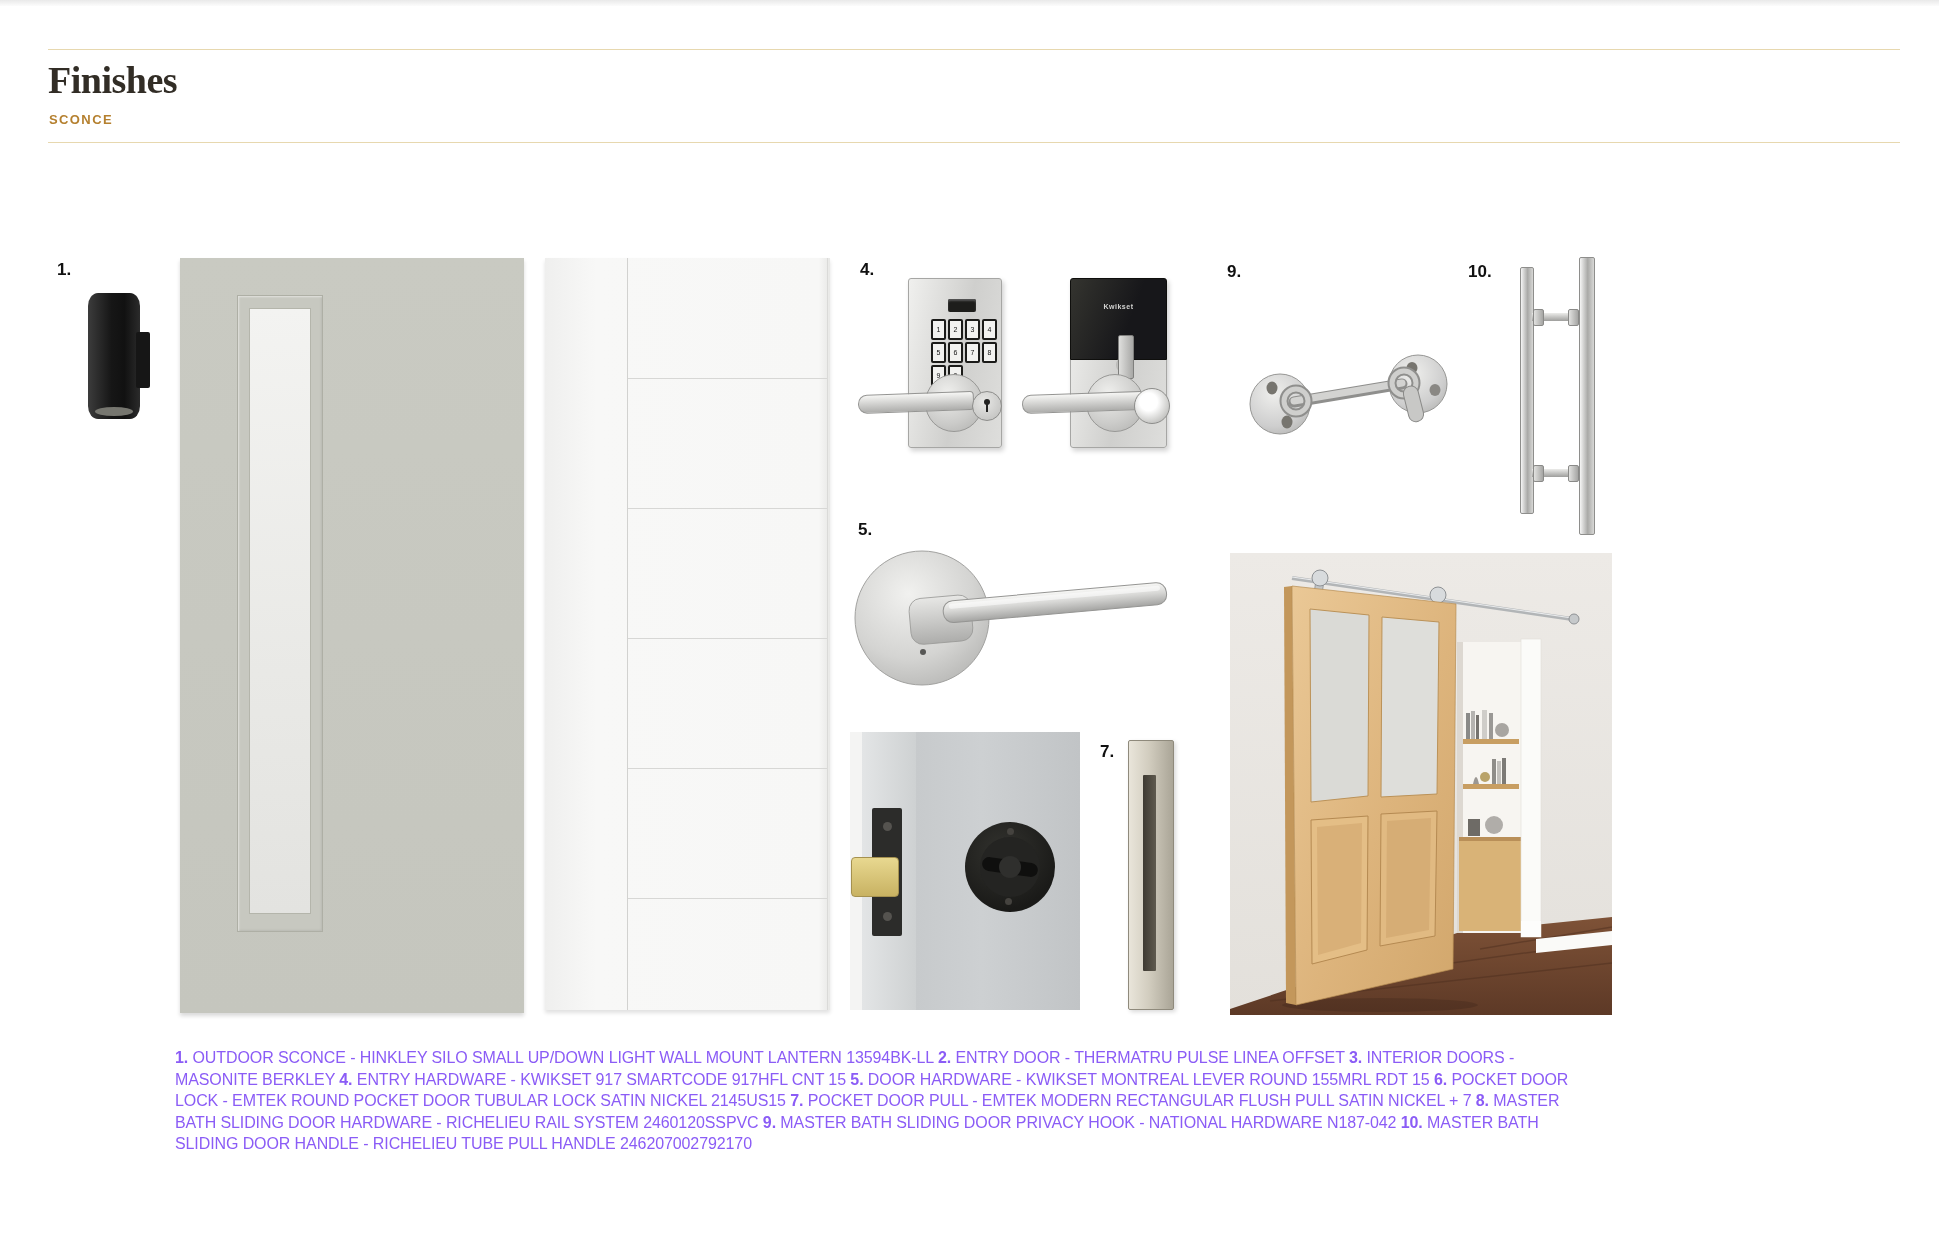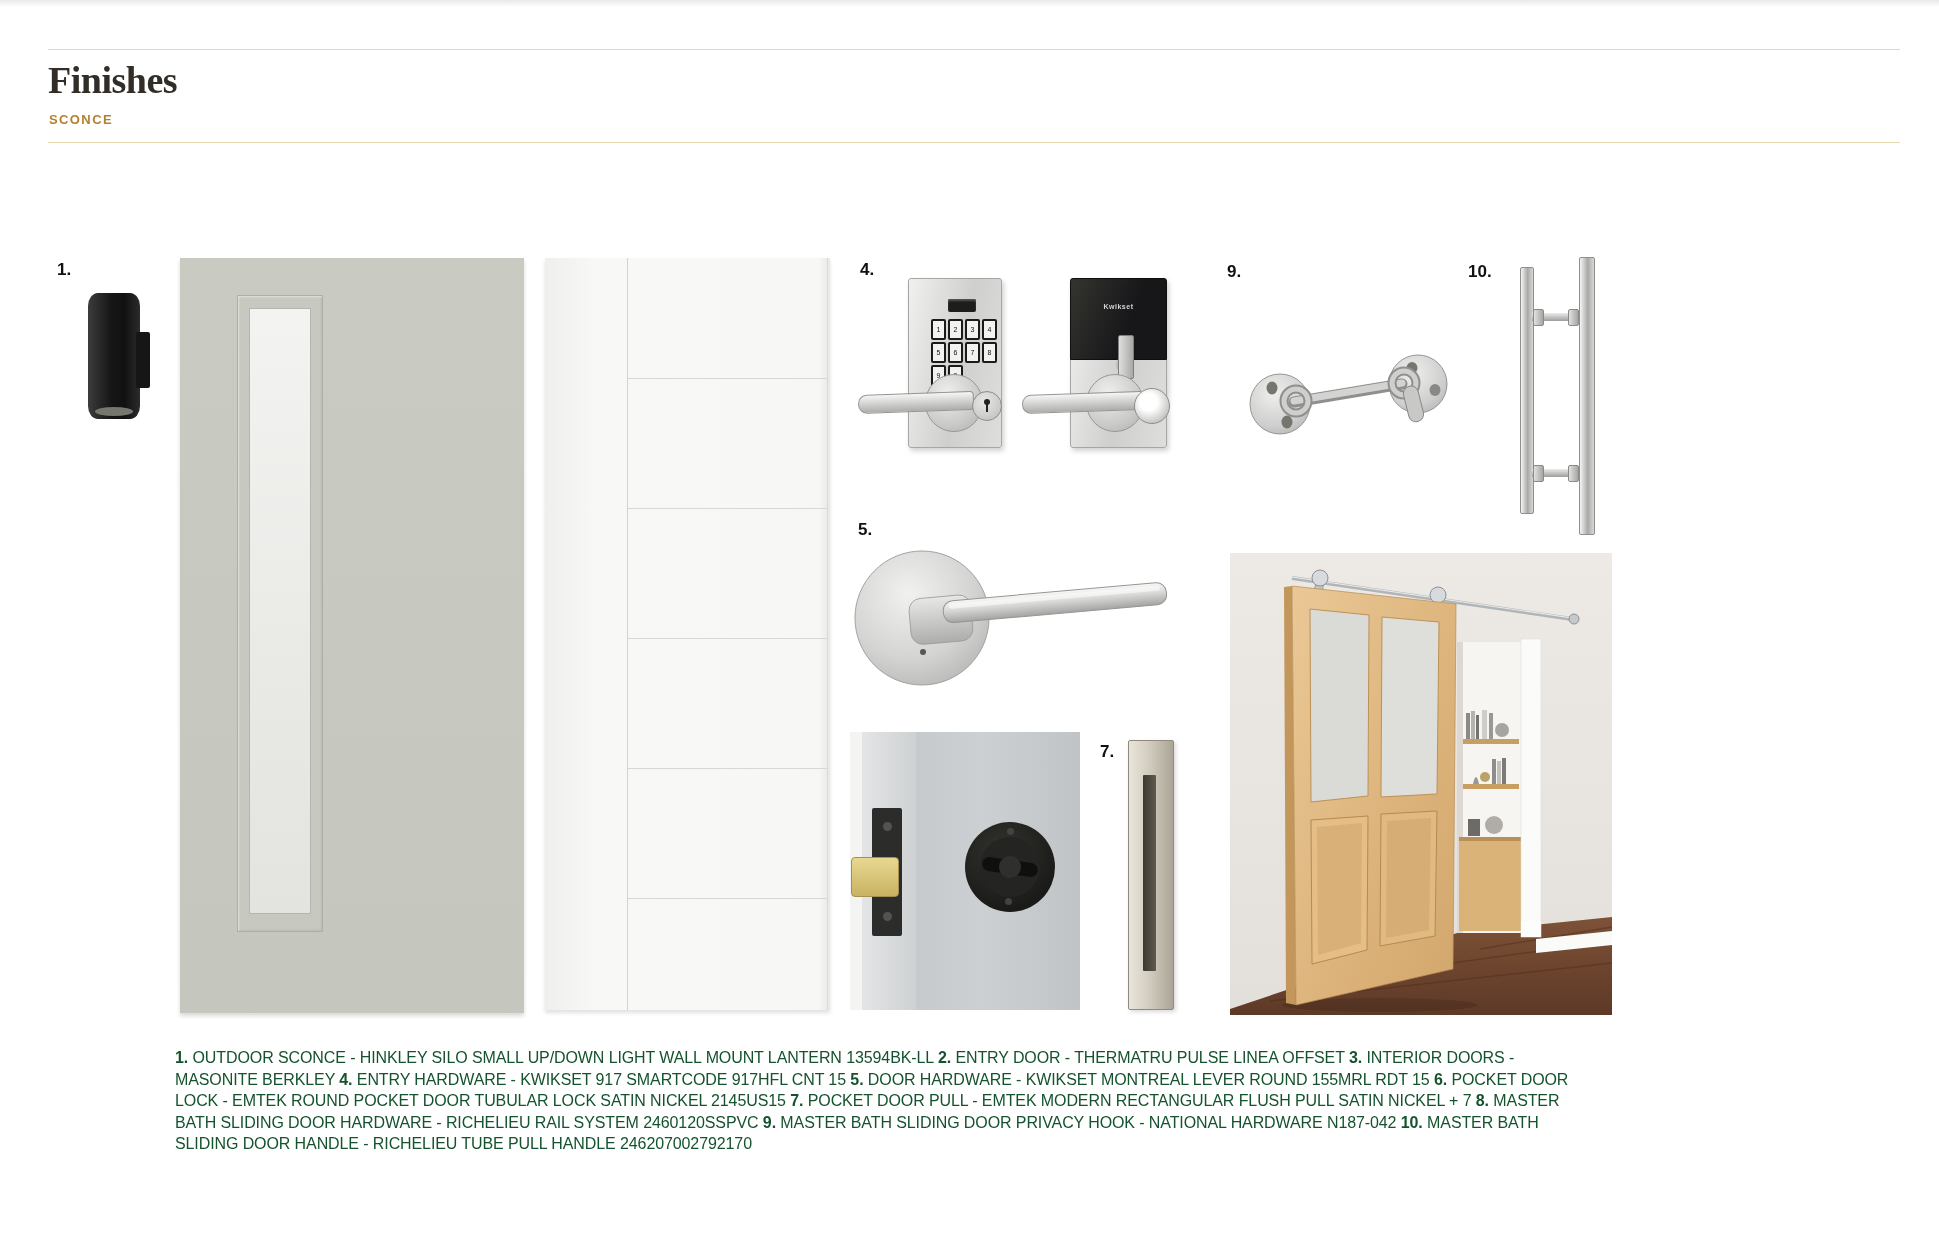--- a/index.html
+++ b/index.html
@@ -54,21 +54,21 @@
   .pull7 .slot{position:absolute;left:14px;top:34px;width:13px;height:196px;border-radius:1px;
         background:linear-gradient(90deg,#3e3a32,#5f5a4f);}
   
   .bar10{position:absolute;border:1px solid #8e8e8c;border-radius:2px;
         background:linear-gradient(90deg,#f5f5f5,#a9a9a7 55%,#d8d8d6);}
   .cross10{position:absolute;height:8px;background:linear-gradient(180deg,#ececea,#9e9e9c);}
   .knob10{position:absolute;width:9px;height:15px;border-radius:2px;
         background:linear-gradient(90deg,#e2e2e0,#a5a5a3);border:1px solid #8a8a88;}
   
   .caption{position:absolute;left:175px;top:1047px;width:1420px;margin:0;
-        font-size:16px;line-height:21.6px;color:#14532d;letter-spacing:-0.1px;}
+        font-size:16px;line-height:21.6px;color:#8b5cf6;letter-spacing:-0.1px;}
   .caption b{font-weight:700;}
   .sconce-cyl{position:absolute;left:88px;top:293px;width:52px;height:126px;border-radius:10px/13px;
         background:linear-gradient(90deg,#3c3c3c,#161616 45%,#111 70%,#2b2b2b);}
   .sconce-arm{position:absolute;left:136px;top:332px;width:14px;height:56px;border-radius:2px;
         background:#161616;}
   .sconce-lens{position:absolute;left:95px;top:407px;width:38px;height:9px;border-radius:50%;
         background:#76766f;}
 </style>
 </head>
 <body>

